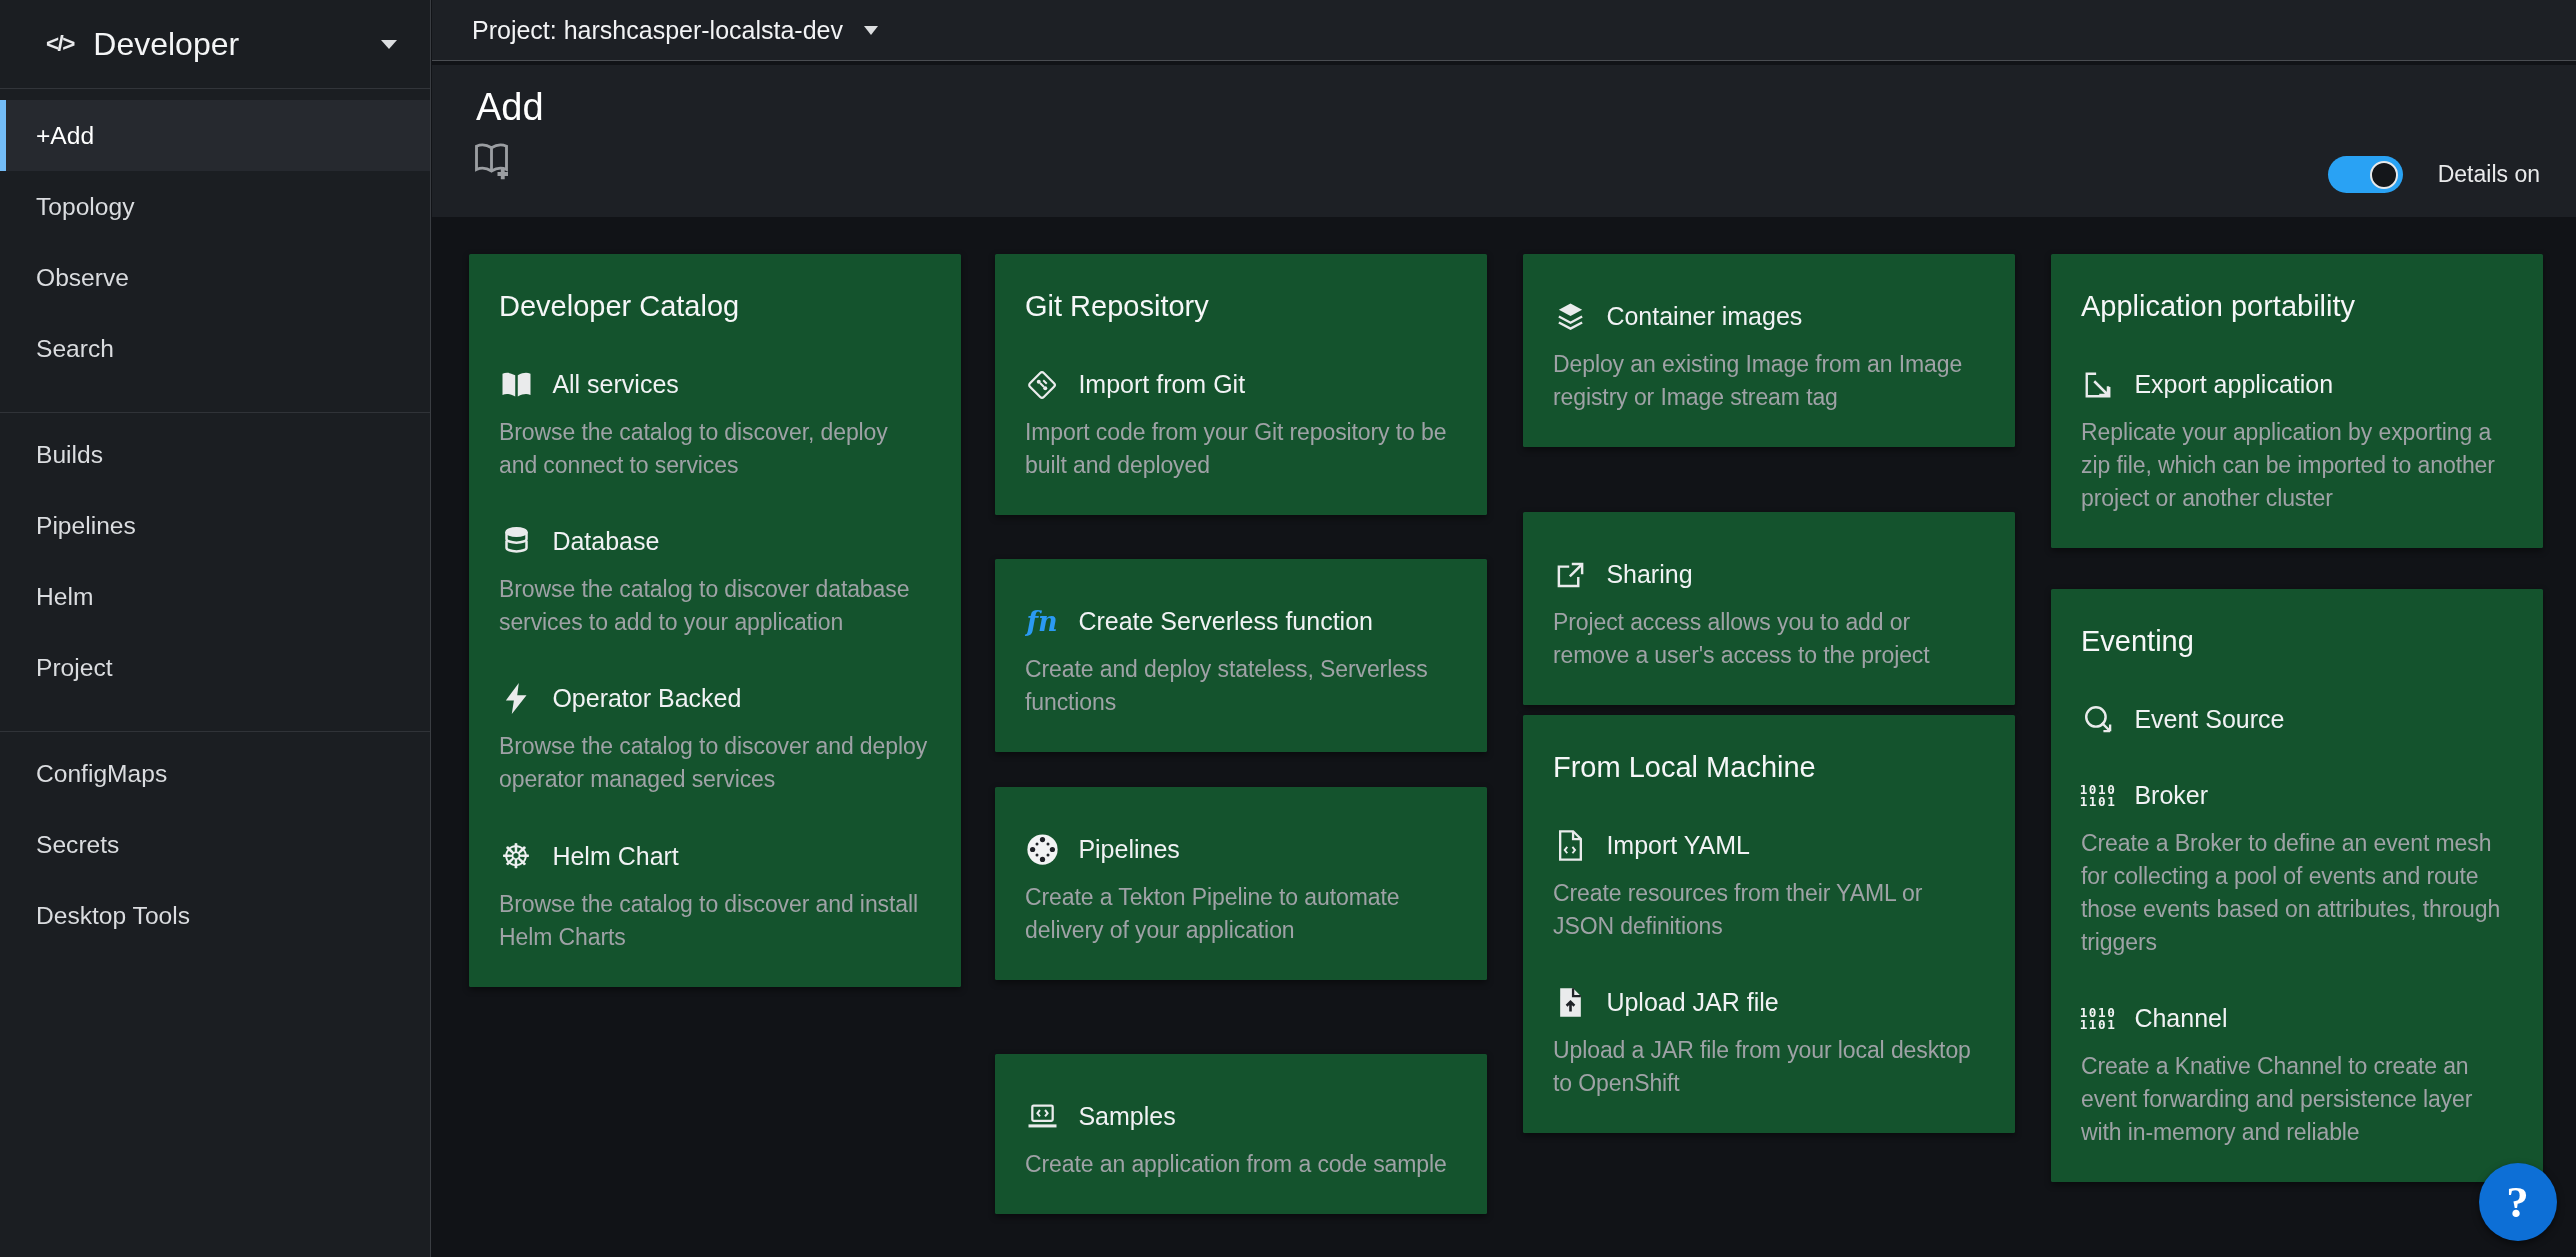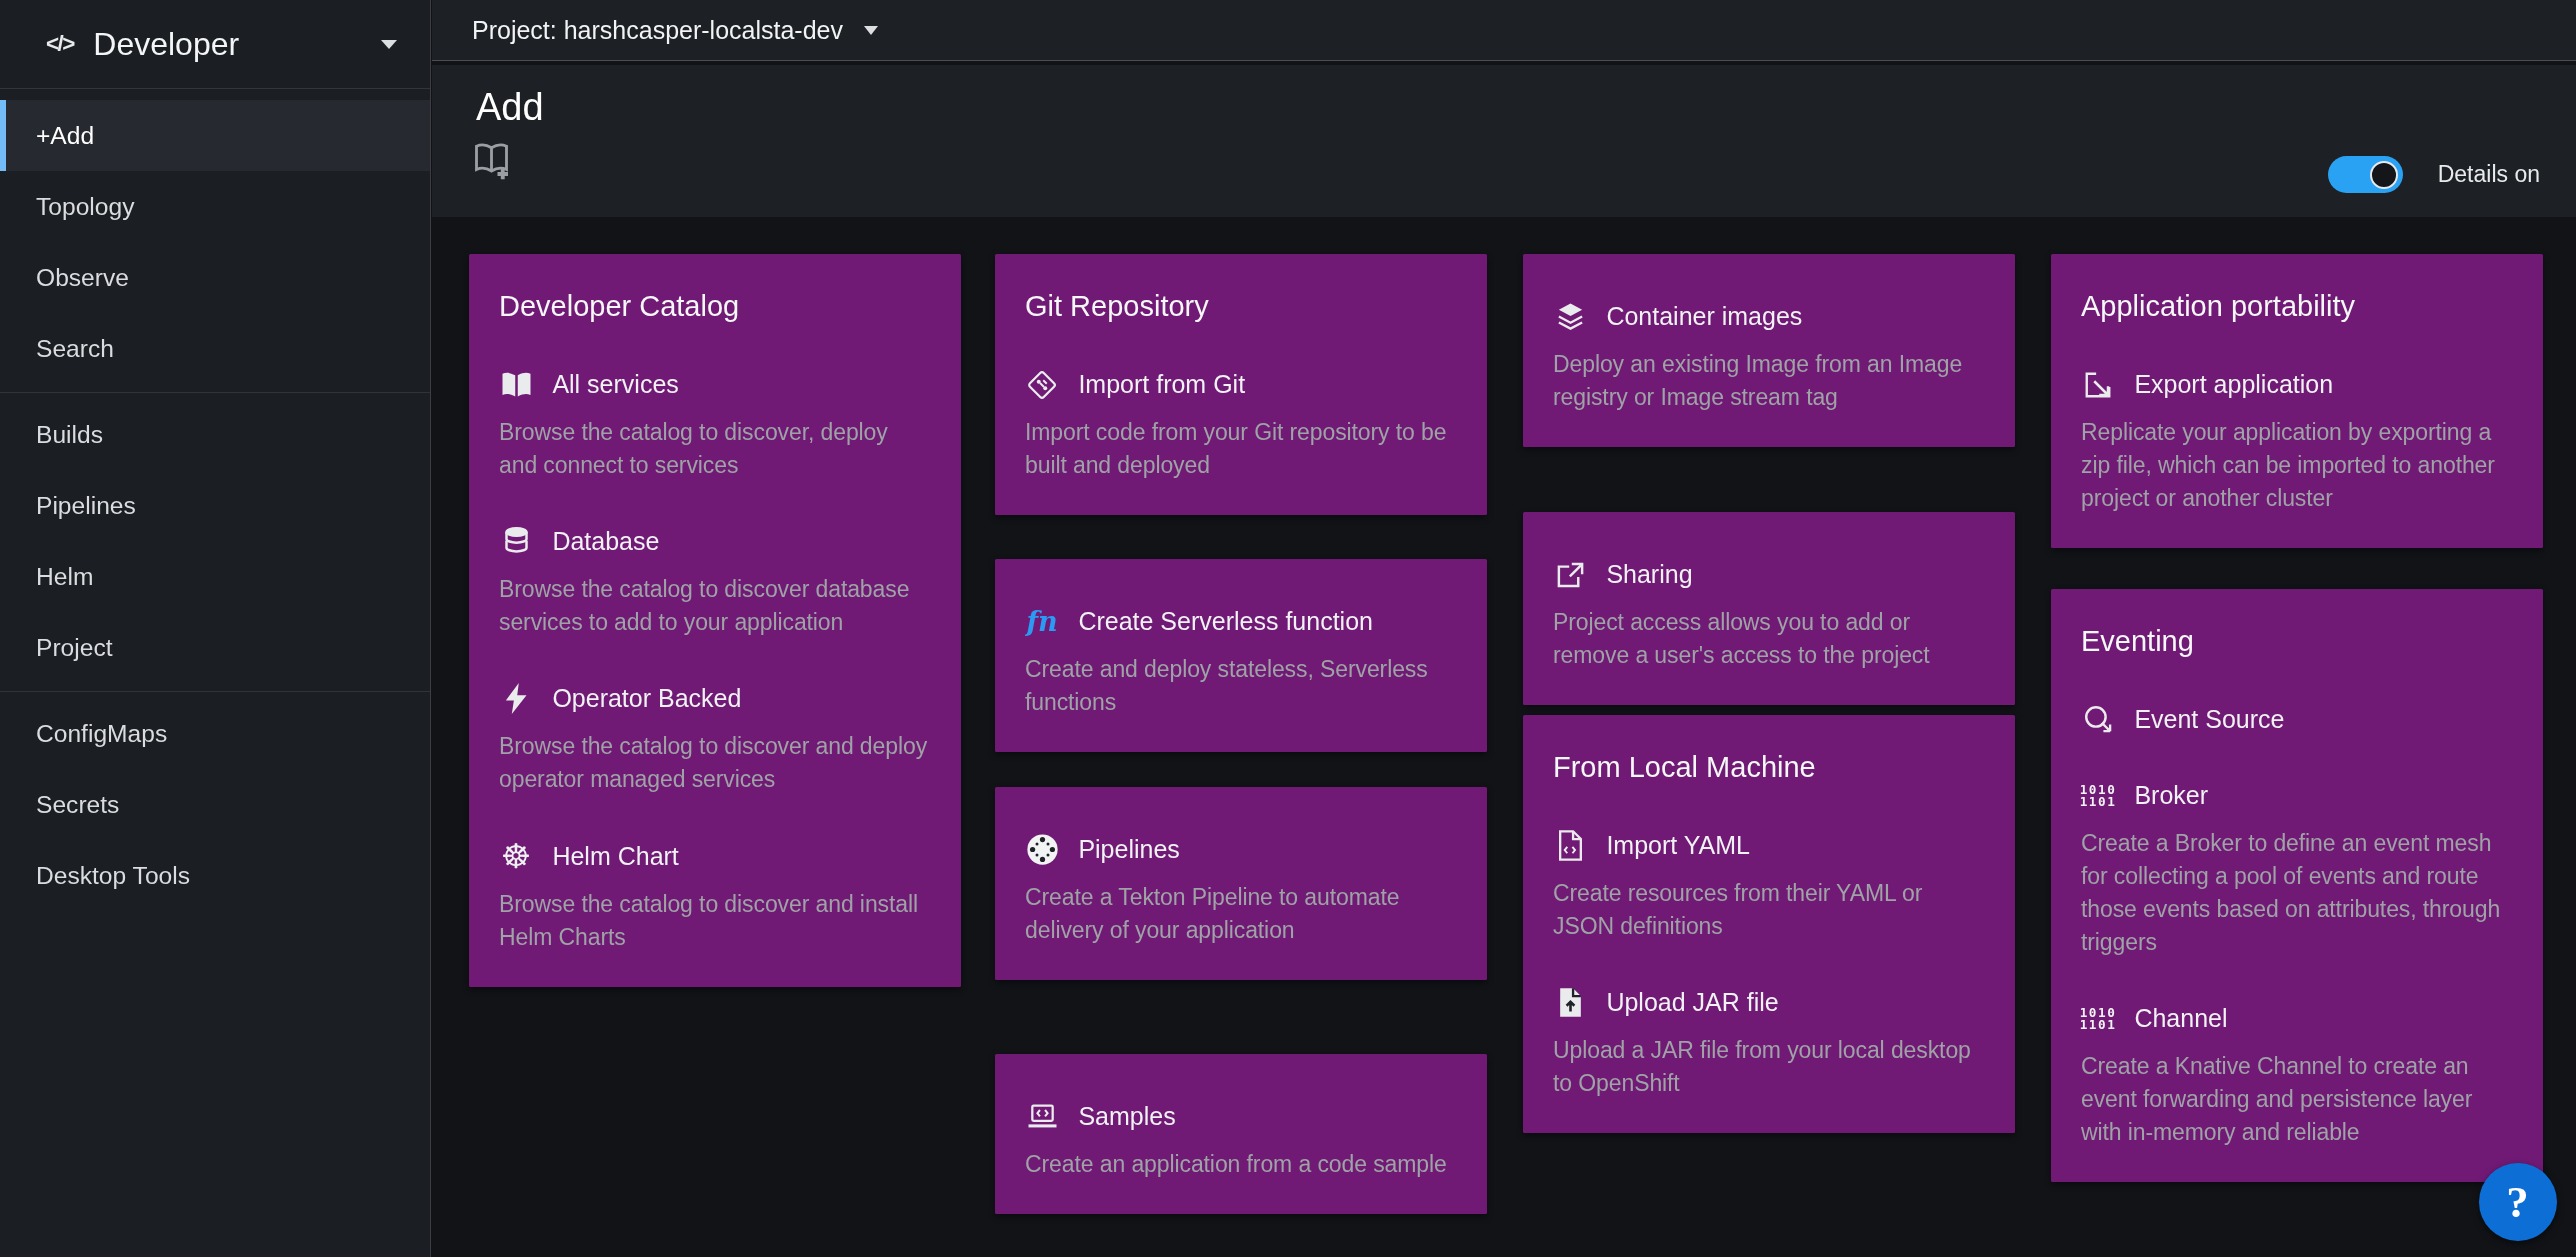--- a/index.html
+++ b/index.html
@@ -10,21 +10,21 @@
   .sidebar{position:absolute;left:0;top:0;width:431px;height:100%;
            background:#1b1e22;border-right:1.5px solid #3a3d42;box-sizing:border-box;}
   .perspective{height:88px;display:flex;align-items:center;gap:19.4px;
                padding:0 33px 0 46px;border-bottom:0.7px solid #32353a;cursor:pointer;}
   .persp-icon{font-weight:700;font-size:22.4px;letter-spacing:-1.5px;color:#e9eaec;}
   .persp-label{font-size:32px;color:#f4f5f6;flex:1;}
   .caret{width:0;height:0;border-left:8.2px solid transparent;border-right:8.2px solid transparent;
          border-top:9.7px solid #dcdee0;}
   .nav{padding-top:4.5px;}
   .nav-group{padding:6.7px 0 7.5px;}
-  .nav-group + .nav-group{border-top:0.7px solid #303338;}
+  .nav-group + .nav-group{border-top:0.7px solid #303338;margin-top:20px;}
   .nav-item{position:relative;height:71px;display:flex;align-items:center;
             padding-left:36px;font-size:24.6px;color:#dadcdf;cursor:pointer;}
   .nav-item.active{background:#26292f;color:#ffffff;}
   .nav-item.active::before{content:"";position:absolute;left:0;top:0;bottom:0;width:6px;background:#73bcf7;}
 
   
   .main{position:absolute;left:432px;top:0;right:0;bottom:0;}
   .project-bar{height:60px;background:#1d2025;border-bottom:1.5px solid #4a4d52;
                display:flex;align-items:center;gap:21px;padding-left:40px;cursor:pointer;}
   .project-label{font-size:25px;color:#f2f3f5;}
@@ -36,21 +36,21 @@
   .details-group{position:absolute;right:36px;top:91px;display:flex;align-items:center;gap:35px;}
   .switch{position:relative;width:75px;height:37px;border-radius:18.6px;background:#29a2f4;
           display:inline-block;cursor:pointer;}
   .switch .knob{position:absolute;right:4.5px;top:4.5px;width:28px;height:28px;border-radius:50%;
                 background:#14161a;border:2.2px solid #e7e8ea;box-sizing:border-box;}
   .toggle-label{font-size:23px;color:#e9eaeb;}
 
   .content{position:absolute;left:0;top:217px;right:0;bottom:0;background:#111317;overflow:hidden;}
 
   
-  .card{position:absolute;width:492px;background:#701a75;border-radius:1.5px;
+  .card{position:absolute;width:492px;background:#14532d;border-radius:1.5px;
         box-shadow:0 2.2px 6.7px rgba(0,0,0,.42);padding:33px 30px;box-sizing:border-box;}
   .card.no-title{padding-top:46px;}
   .card-title{margin:0 0 42px 0;font-size:29px;font-weight:500;color:#f6f7f8;line-height:39px;}
   .tile + .tile{margin-top:43px;}
   .tile-head{display:flex;align-items:center;gap:19.4px;cursor:pointer;}
   .tile-icon{width:34px;display:flex;justify-content:center;align-items:center;color:#eaebec;flex:none;}
   .tile-icon svg{display:block;}
   .tile-title{font-size:25px;font-weight:500;color:#f1f2f4;line-height:33px;}
   .tile-desc{margin:15px 0 0 0;font-size:23px;color:#9fa2a6;line-height:33px;letter-spacing:-0.1px;}
 

